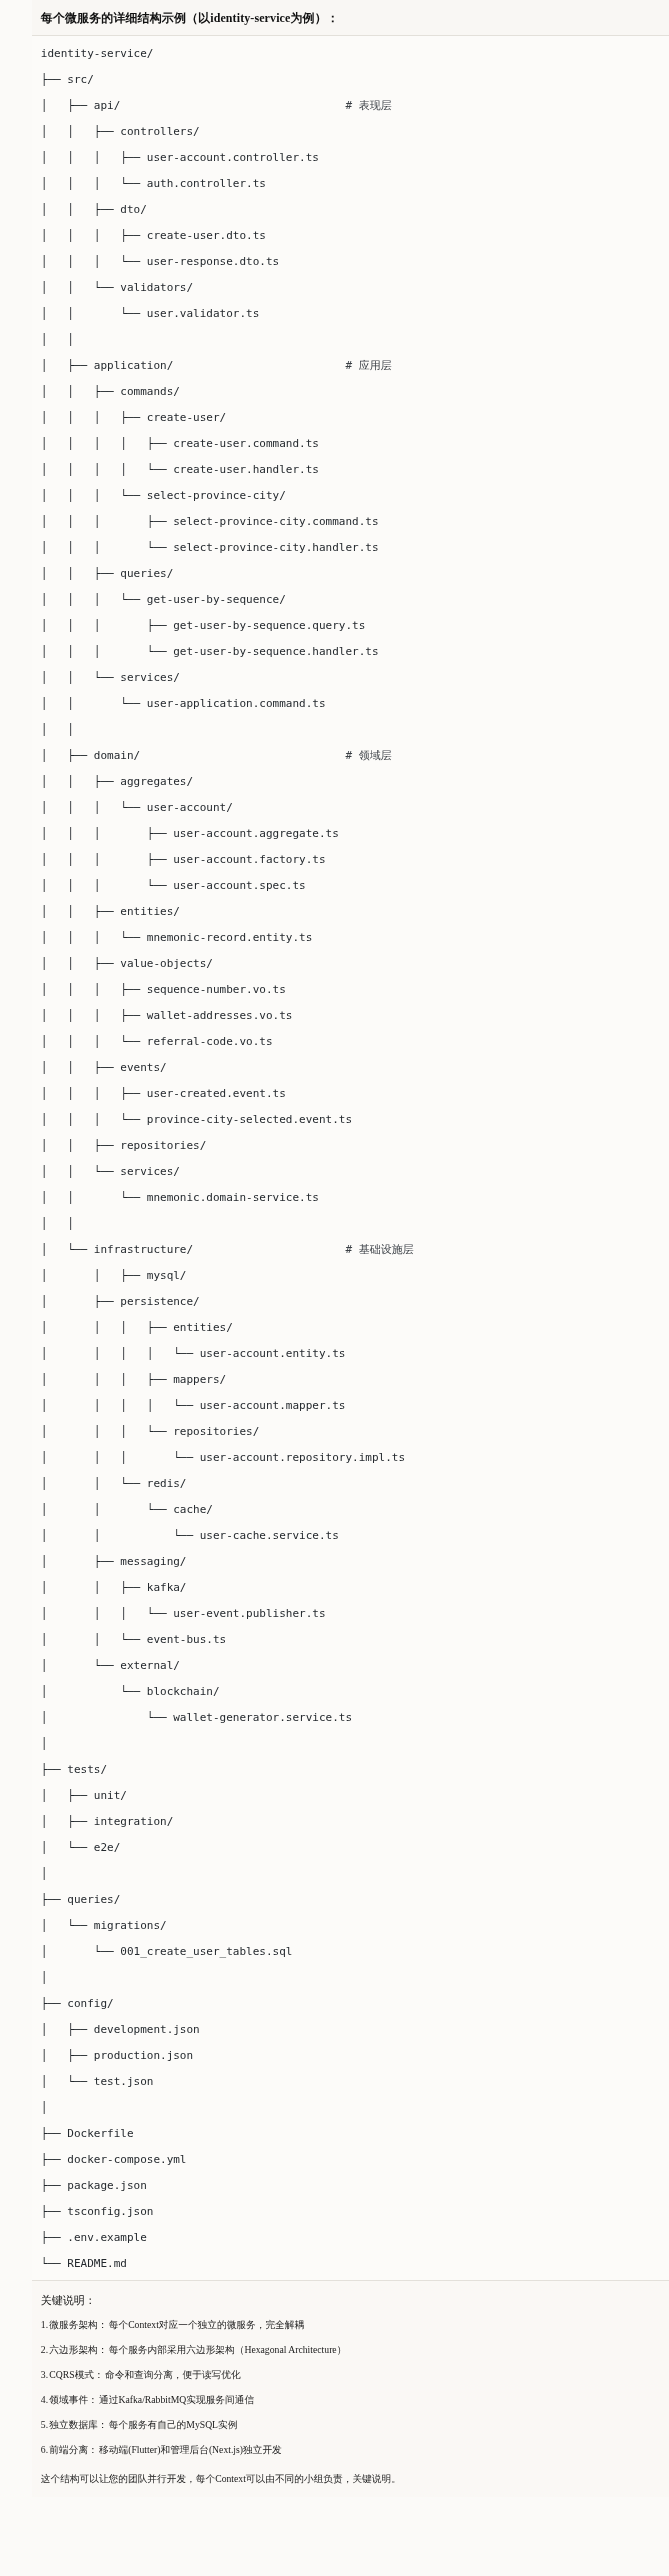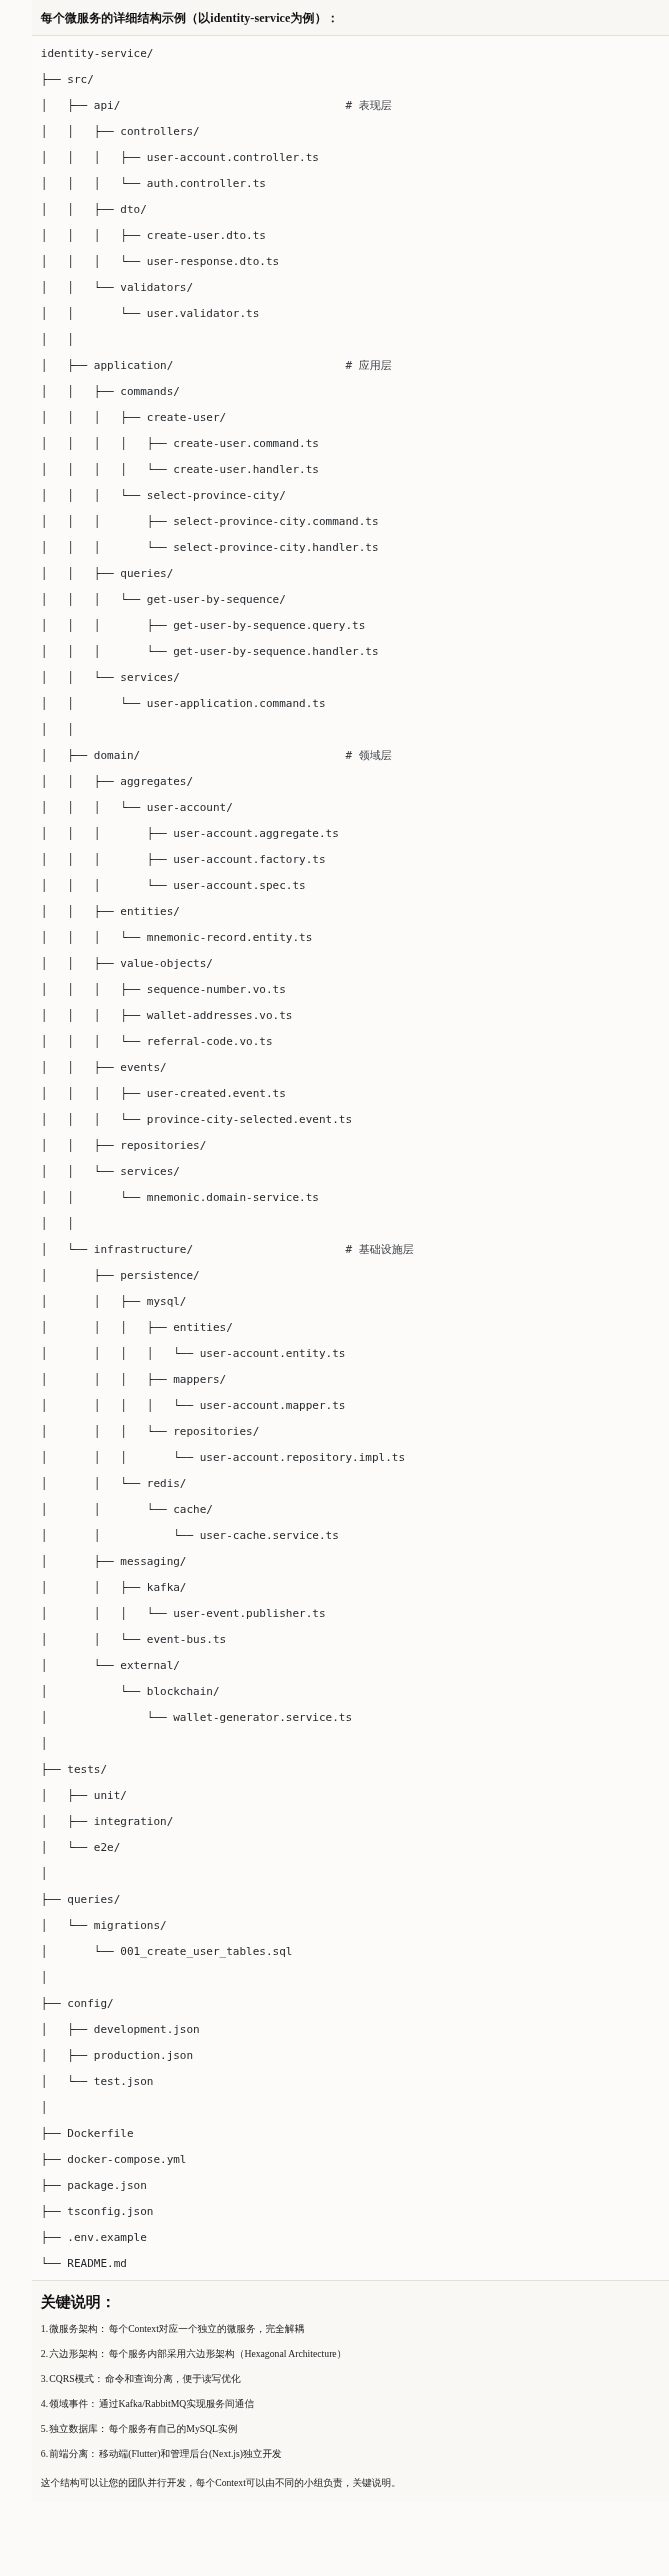--- a/index.html
+++ b/index.html
@@ -60,22 +60,22 @@
     color: #3a3f45;
   }
 
   
   .notes-block {
     padding: 10px 8.8px 11.3px 8.8px;
     background: #faf8f5;
   }
   .notes-title {
     font-family: "Liberation Serif", serif;
-    font-weight: bold;
-    font-size: 15px;
+    font-weight: normal;
+    font-size: 11px;
     color: #111111;
     margin: 1.3px 0 10px 0;
   }
   .note-item {
     font-family: "Liberation Serif", serif;
     font-size: 9.7px;
     line-height: 1.5;
     color: #1a1a1a;
     margin: 0 0 10.6px 0;
     display: flex;
@@ -152,22 +152,22 @@
 <span class="tree-line">│   │   │   ├── wallet-addresses.vo.ts</span>
 <span class="tree-line">│   │   │   └── referral-code.vo.ts</span>
 <span class="tree-line">│   │   ├── events/</span>
 <span class="tree-line">│   │   │   ├── user-created.event.ts</span>
 <span class="tree-line">│   │   │   └── province-city-selected.event.ts</span>
 <span class="tree-line">│   │   ├── repositories/</span>
 <span class="tree-line">│   │   └── services/</span>
 <span class="tree-line">│   │       └── mnemonic.domain-service.ts</span>
 <span class="tree-line">│   │</span>
 <span class="tree-line"><span>│   └── infrastructure/                       </span><span class="cmt"># 基础设施层</span></span>
+<span class="tree-line">│       │   ├── mysql/</span>
 <span class="tree-line">│       ├── persistence/</span>
-<span class="tree-line">│       │   ├── mysql/</span>
 <span class="tree-line">│       │   │   ├── entities/</span>
 <span class="tree-line">│       │   │   │   └── user-account.entity.ts</span>
 <span class="tree-line">│       │   │   ├── mappers/</span>
 <span class="tree-line">│       │   │   │   └── user-account.mapper.ts</span>
 <span class="tree-line">│       │   │   └── repositories/</span>
 <span class="tree-line">│       │   │       └── user-account.repository.impl.ts</span>
 <span class="tree-line">│       │   └── redis/</span>
 <span class="tree-line">│       │       └── cache/</span>
 <span class="tree-line">│       │           └── user-cache.service.ts</span>
 <span class="tree-line">│       ├── messaging/</span>

